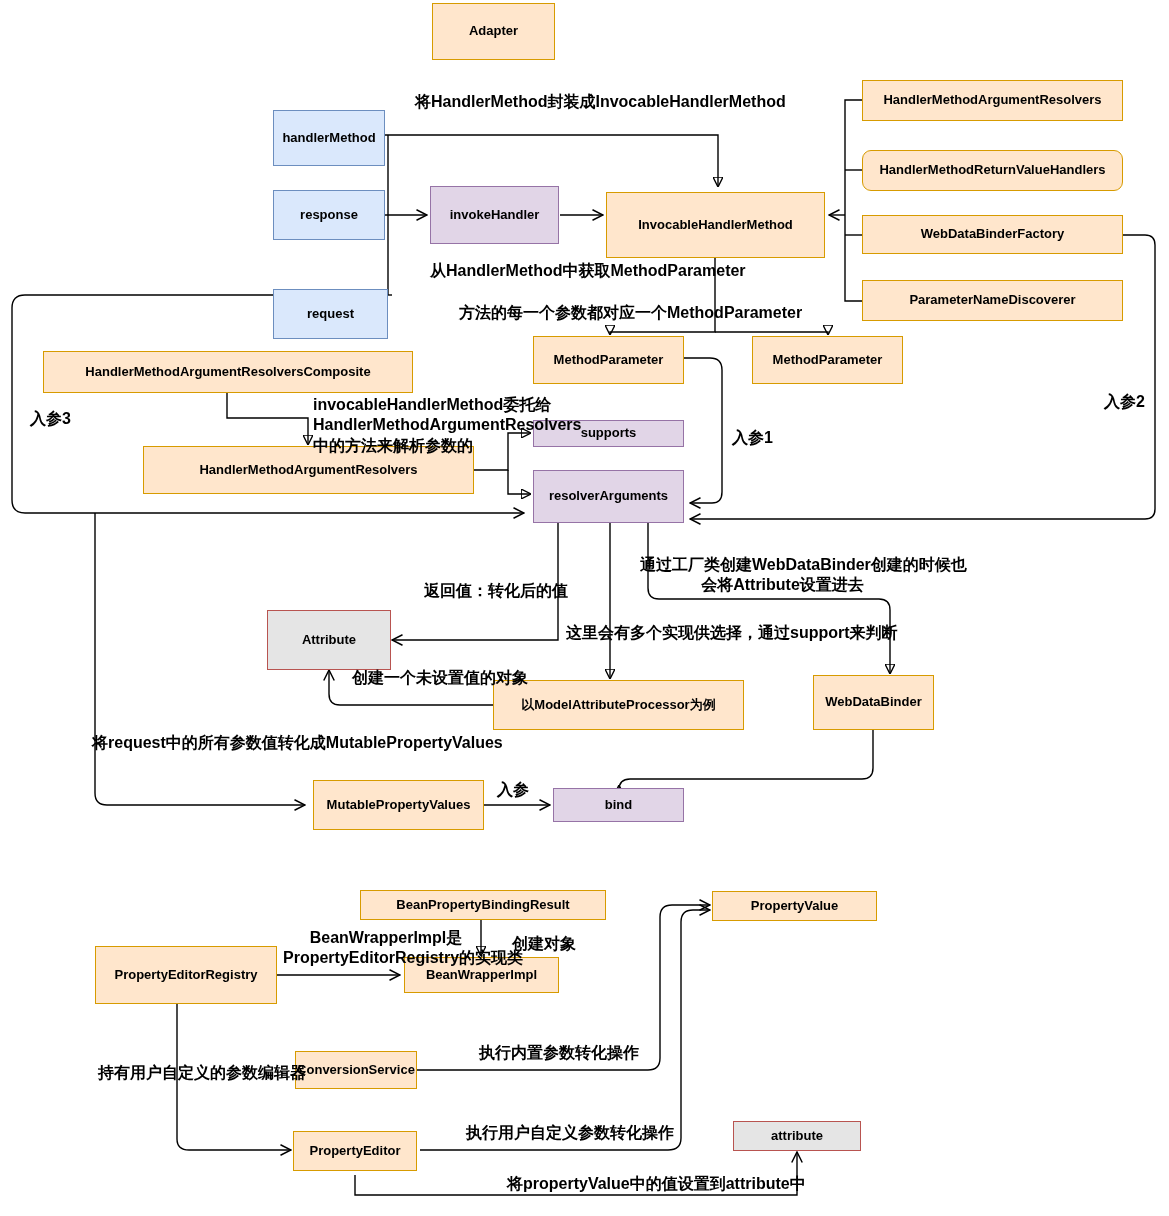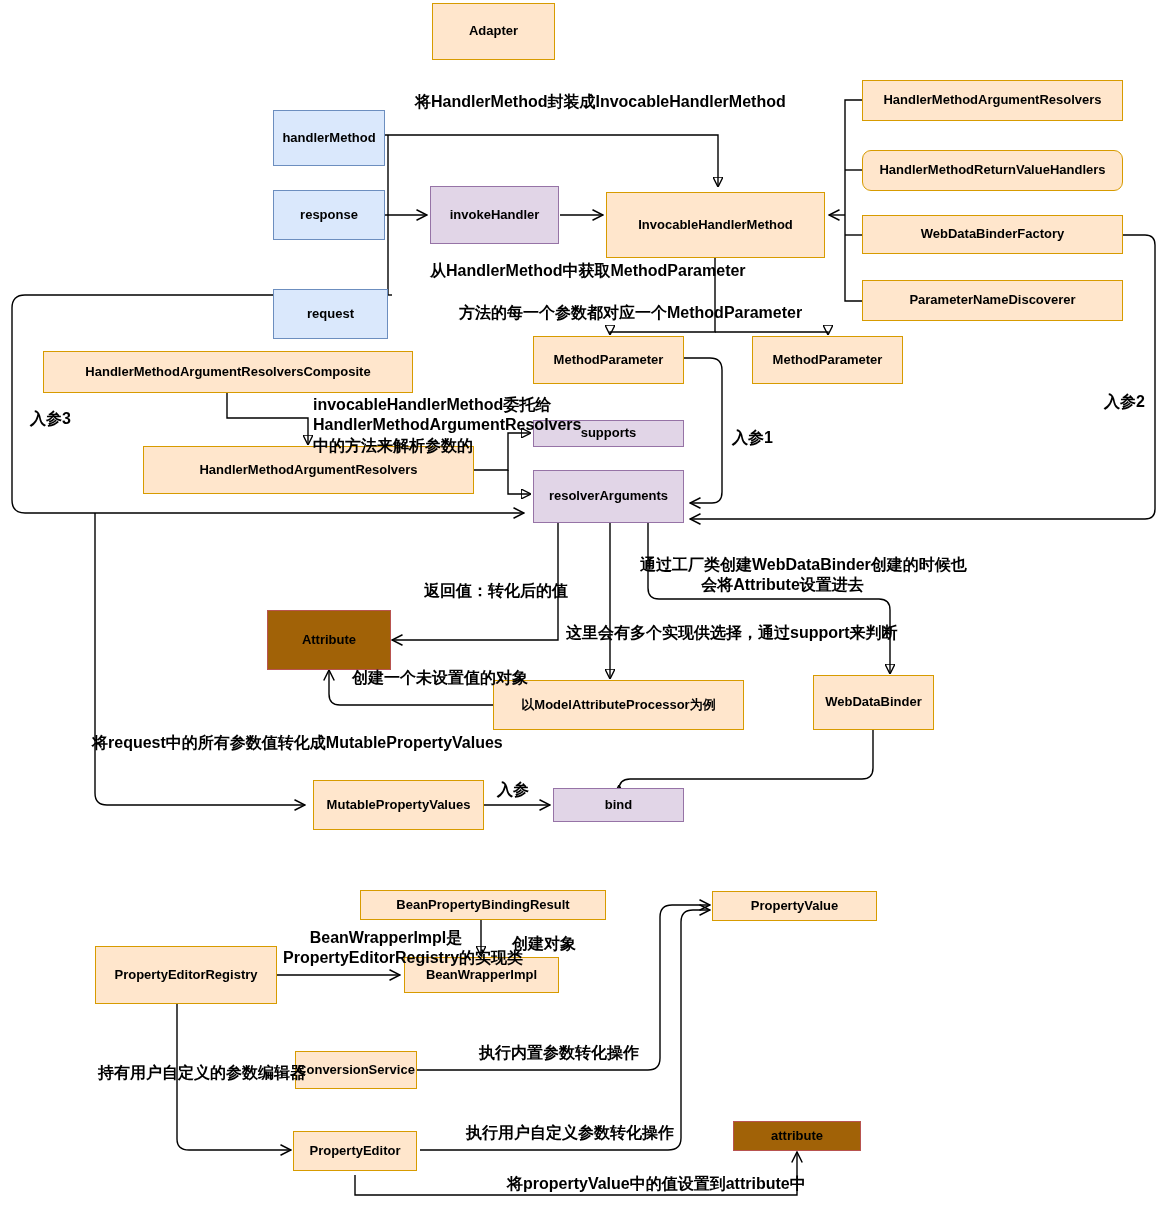--- a/index.html
+++ b/index.html
@@ -29,21 +29,21 @@
     color: #000000;
     line-height: 1.15;
     border-width: 1.6px;
     border-style: solid;
     padding: 2px 0;
     z-index: 3;
   }
   .n-orange { background: #ffe6cc; border-color: #d79b00; }
   .n-blue   { background: #dae8fc; border-color: #6c8ebf; }
   .n-purple { background: #e1d5e7; border-color: #9673a6; }
-  .n-red    { background: #a16207; border-color: #b85450; justify-content: center; }
+  .n-red    { background: #e5e5e5; border-color: #b85450; justify-content: center; }
 
   .edge-label {
     position: absolute;
     font-size: 16px;
     font-weight: bold;
     color: #000000;
     line-height: 1.28;
     white-space: pre;
     z-index: 4;
     background: transparent;

